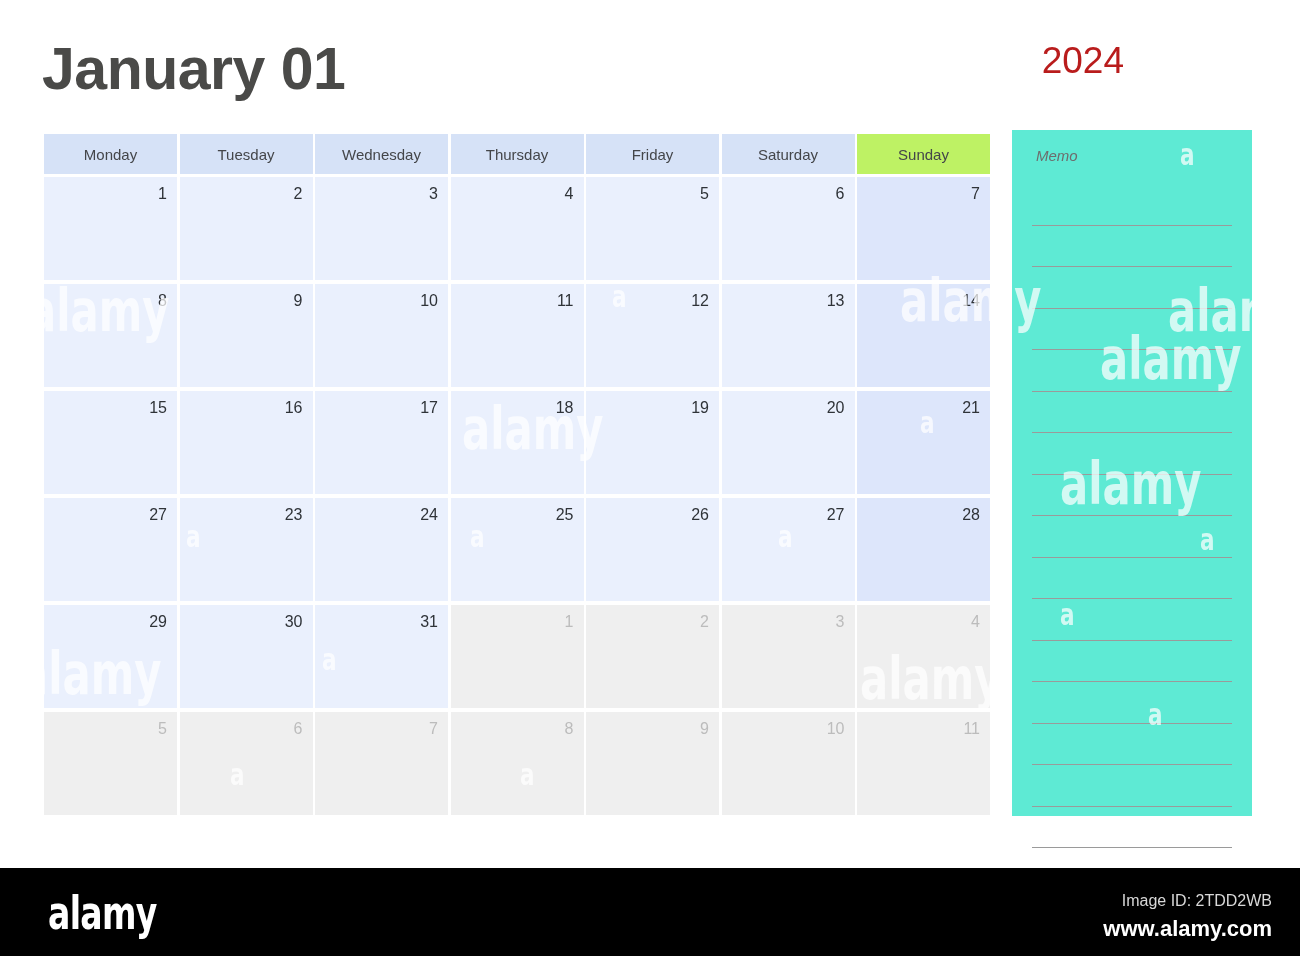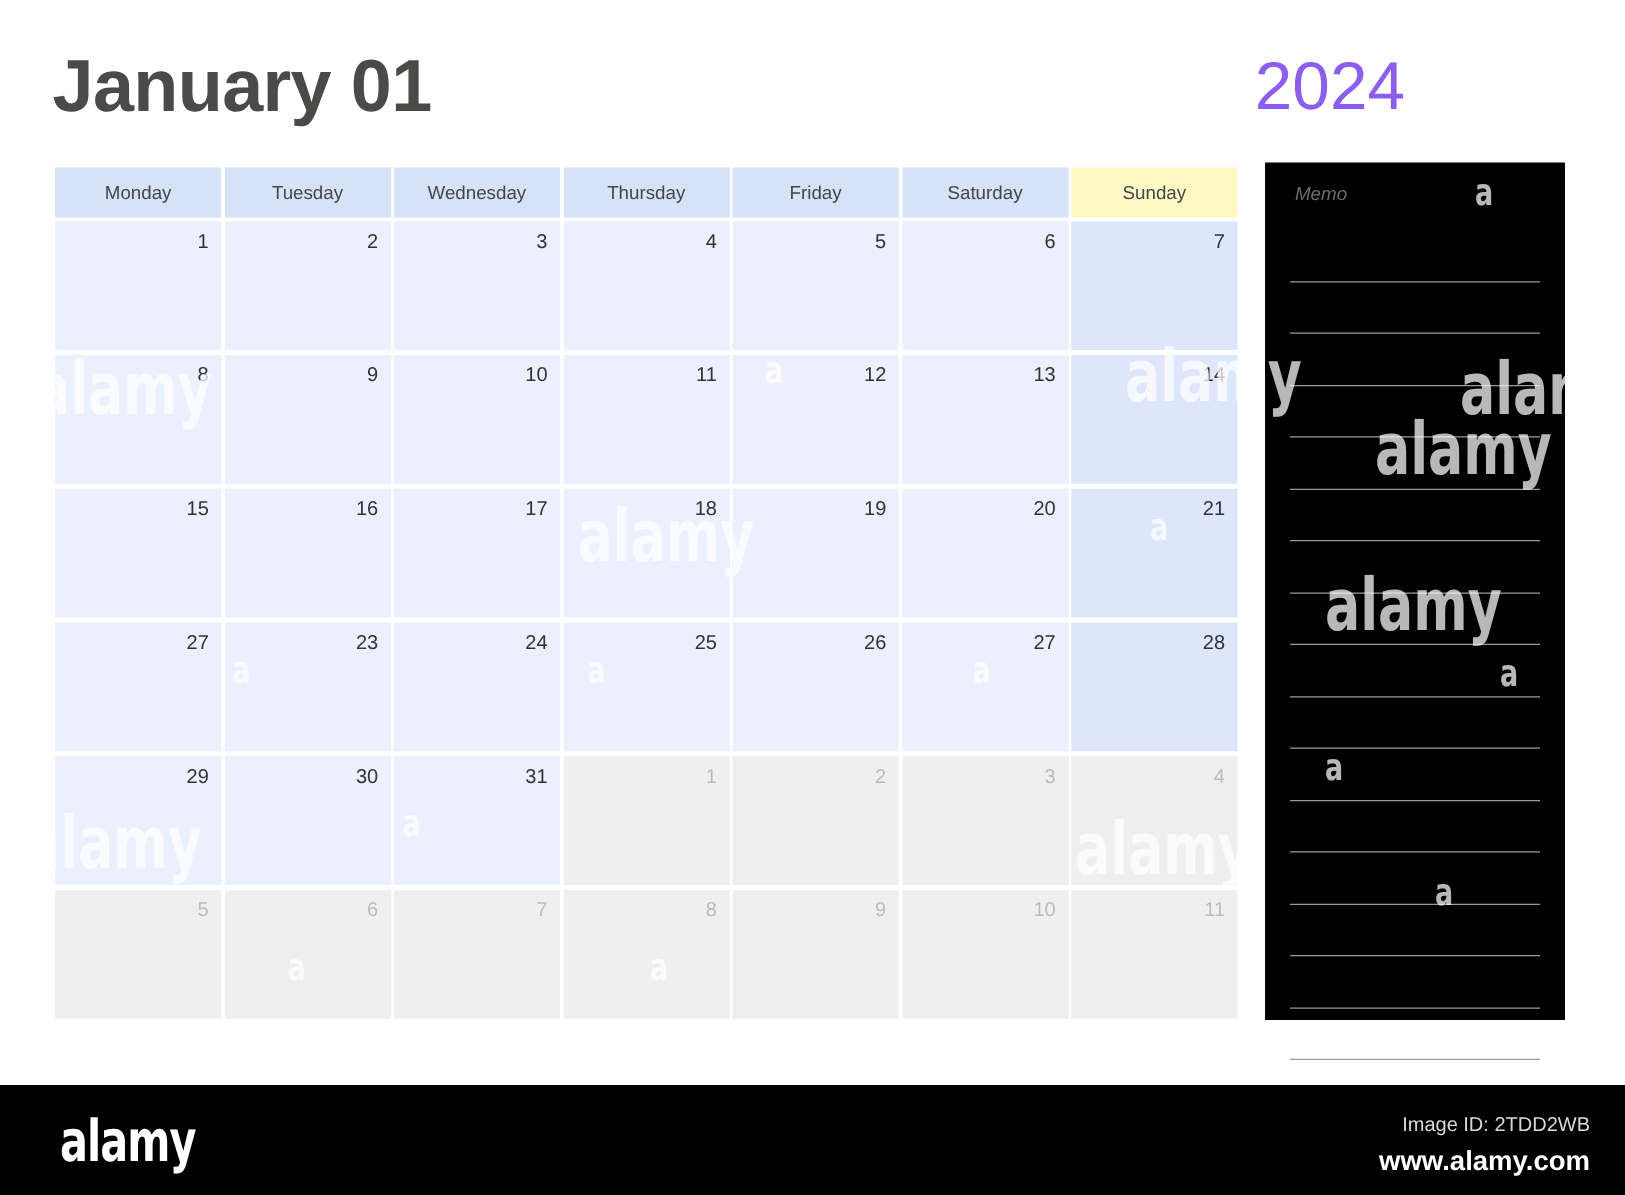--- a/index.html
+++ b/index.html
@@ -40,23 +40,23 @@
     font-weight: bold;
     color: #4a4a48;
     letter-spacing: -0.5px;
     line-height: 1;
     white-space: nowrap;
   }
   .title-year {
     position: absolute;
     right: 52px;
     top: 42px;
-    font-size: 54px;
+    font-size: 37px;
     font-weight: 400;
-    color: #8b5cf6;
+    color: #b91c1c;
     line-height: 1;
     white-space: nowrap;
   }
 
   
   .calendar {
     position: absolute;
     left: 44px;
     top: 134px;
     width: 948px;
@@ -84,21 +84,21 @@
   .head-cell {
     height: 40px;
     background: #d6e2f7;
     display: flex;
     align-items: center;
     justify-content: center;
     font-size: 15px;
     color: #44464a;
   }
   .head-cell.sunday {
-    background: #fef9c3;
+    background: #bef264;
   }
 
   
   .date-row {
     height: 103px;
     margin-bottom: 4px;
   }
   .date-cell {
     height: 103px;
     background: #eaf0fd;
@@ -122,21 +122,21 @@
     color: #bcbcbc;
   }
 
   
   .memo {
     position: absolute;
     left: 1012px;
     top: 130px;
     width: 240px;
     height: 686px;
-    background: #000000;
+    background: #5eead4;
   }
   .memo-title {
     position: absolute;
     left: 24px;
     top: 18px;
     font-size: 15px;
     font-style: italic;
     color: #6d6d6d;
     line-height: 1;
   }

